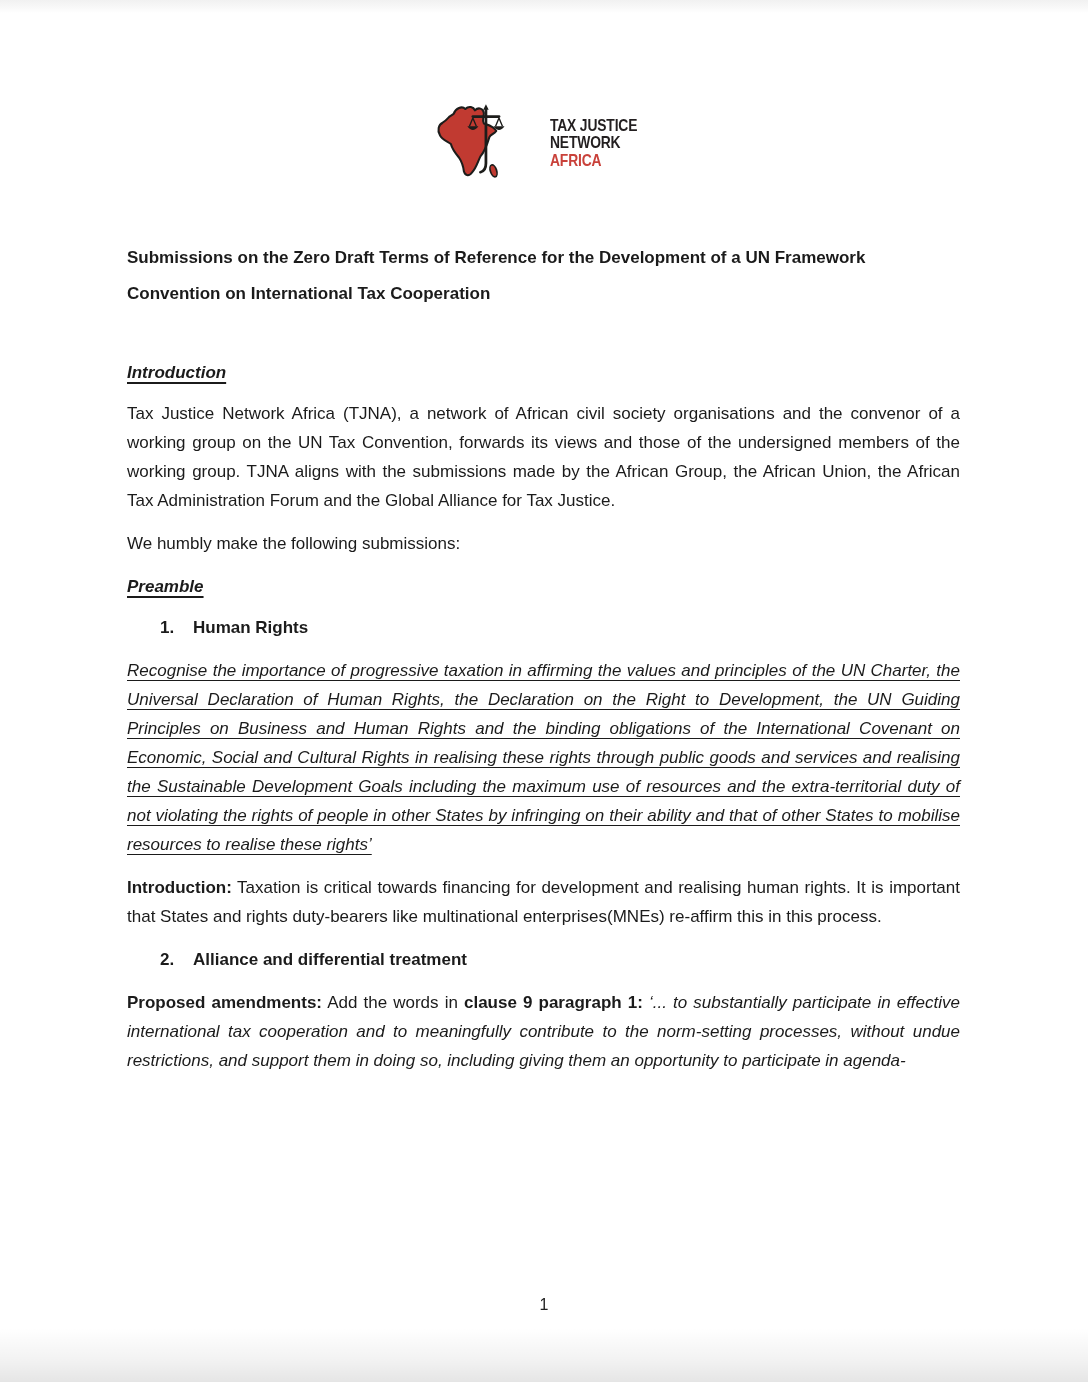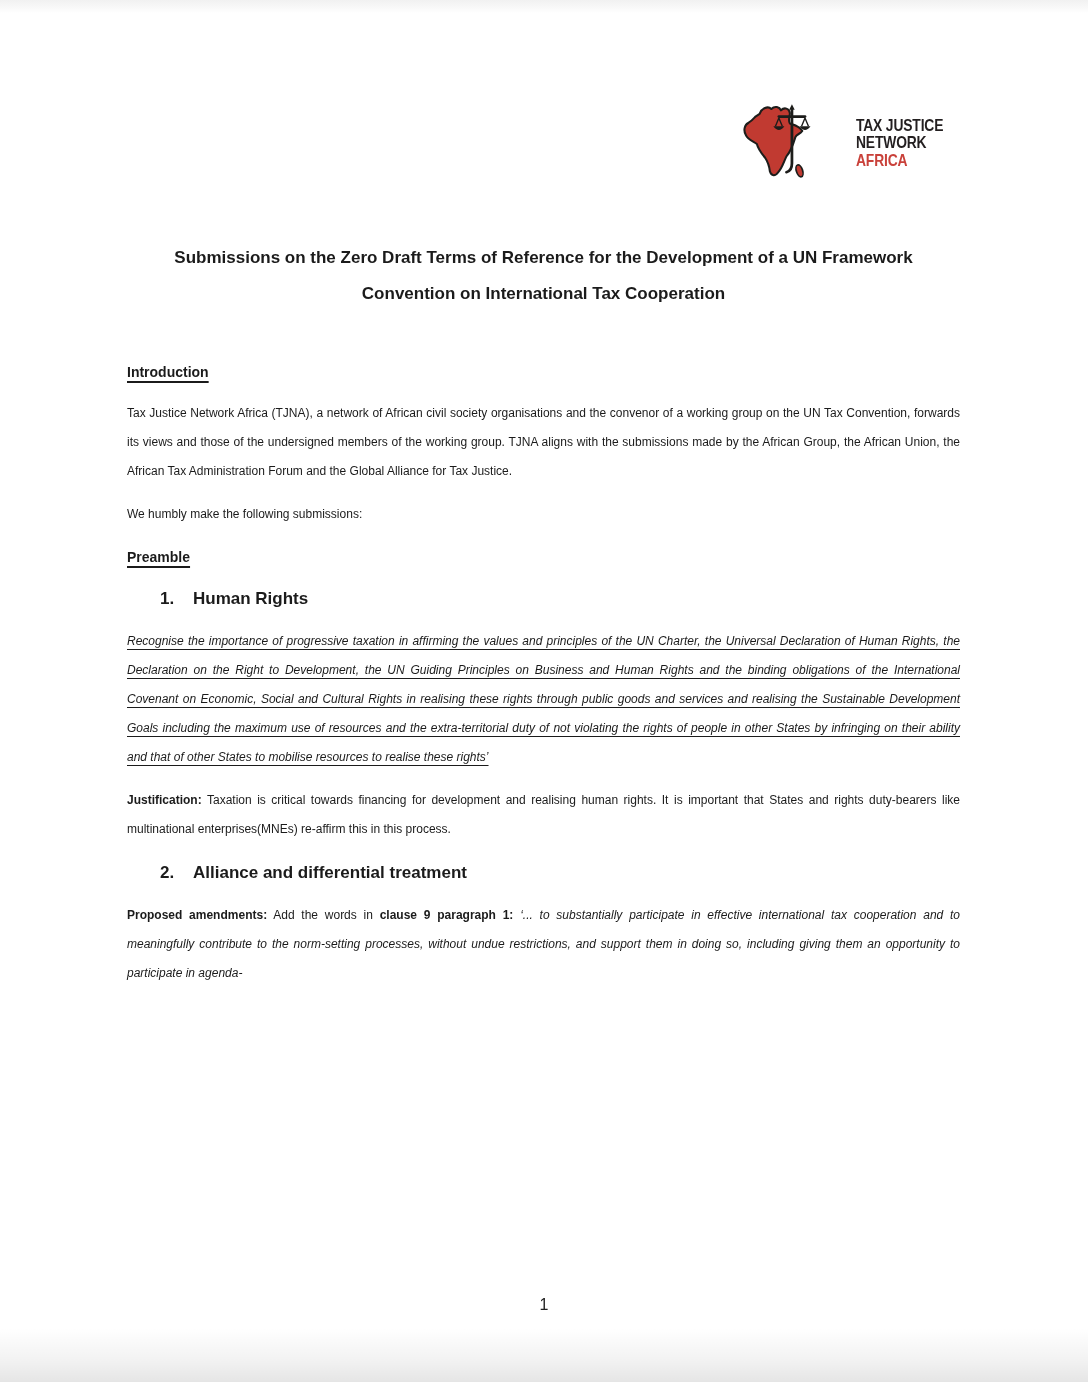--- a/index.html
+++ b/index.html
@@ -12,21 +12,21 @@
     font-family: "Liberation Sans", sans-serif;
     position: relative;
     overflow: hidden;
   }
   .page-content {
     padding: 100px 128px 0 127px;
   }
   
   .logo-row {
     display: flex;
-    justify-content: flex-end;
+    justify-content: center;
     align-items: center;
     gap: 29px;
     margin-bottom: 54px;
     height: 86px;
   }
   .logo-mark svg { display: block; }
   .logo-wordmark {
     transform: scaleX(0.84);
     transform-origin: left center;
     font-weight: bold;
@@ -34,41 +34,41 @@
   }
   .logo-wordmark .wl {
     font-size: 16.5px;
     line-height: 17.5px;
     color: #231f20;
     white-space: nowrap;
   }
   .logo-wordmark .wl.red { color: #c9413a; }
   
   .doc-title {
-    text-align: center;
     font-weight: bold;
     font-size: 17px;
     line-height: 36px;
     margin: 0 auto 46px auto;
     max-width: 833px;
   }
   
   .heading {
-    font-size: 14px;
+    font-size: 17px;
     font-weight: bold;
     line-height: 29px;
     margin: 0 0 12px 0;
+    font-style: italic;
   }
   .heading span {
     text-decoration: underline;
     text-decoration-thickness: 1.5px;
     text-underline-offset: 4px;
   }
   p.body-par {
-    font-size: 12px;
+    font-size: 17px;
     line-height: 29px;
     margin: 0 0 14px 0;
     text-align: justify;
   }
   .list-item {
     display: flex;
     font-size: 17px;
     font-weight: bold;
     line-height: 29px;
     margin: 0 0 14px 0;
@@ -159,21 +159,21 @@
   </div>
 
   <div class="list-item">
     <span class="num">1.</span>
     <span>Human Rights</span>
   </div>
 
 
   <p class="body-par quote-block">Recognise the importance of progressive taxation in affirming the values and principles of the UN Charter, the Universal Declaration of Human Rights, the Declaration on the Right to Development, the UN Guiding Principles on Business and Human Rights and the binding obligations of the International Covenant on Economic, Social and Cultural Rights in realising these rights through public goods and services and realising the Sustainable Development Goals including the maximum use of resources and the extra-territorial duty of not violating the rights of people in other States by infringing on their ability and that of other States to mobilise resources to realise these rights’</p>
 
-  <p class="body-par"><span class="bold">Justification:</span><span> Taxation is critical towards financing for development and realising human rights. It is important that States and rights duty-bearers like multinational enterprises(MNEs) re-affirm this in this process.</span></p>
+  <p class="body-par"><span class="bold">Introduction:</span><span> Taxation is critical towards financing for development and realising human rights. It is important that States and rights duty-bearers like multinational enterprises(MNEs) re-affirm this in this process.</span></p>
 
 
   <div class="list-item">
     <span class="num">2.</span>
     <span>Alliance and differential treatment</span>
   </div>
 
   <p class="body-par"><span class="bold">Proposed amendments:</span><span> Add the words in </span><span class="bold">clause 9 paragraph 1: </span><span class="em">‘... to substantially participate in effective international tax cooperation and to meaningfully contribute to the norm-setting processes, without undue restrictions, and support them in doing so, including giving them an opportunity to participate in agenda-</span></p>
 
 </div>

